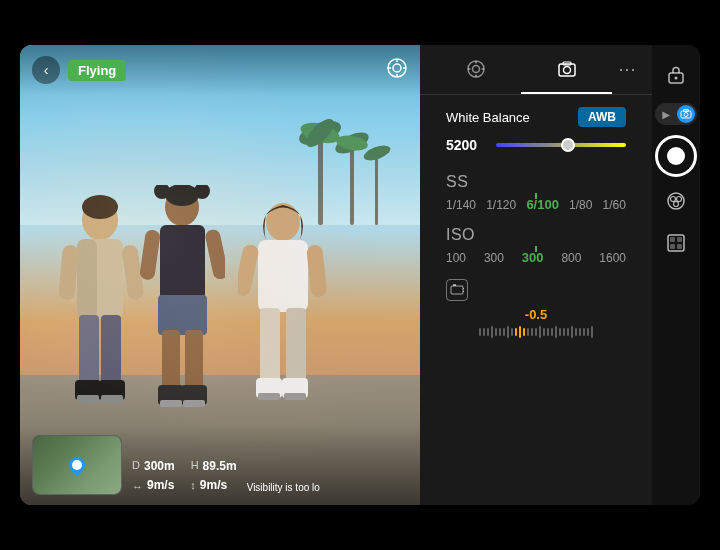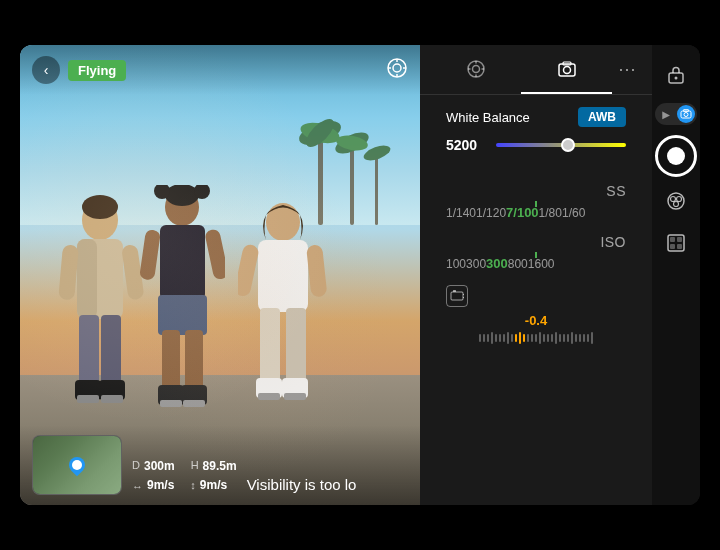--- a/index.html
+++ b/index.html
@@ -134,21 +134,21 @@
       color: rgba(255,255,255,0.7);
     }
     .tele-val {
       font-size: 12px;
       font-weight: 600;
       color: #fff;
     }
     .visibility-msg {
       margin-left: 10px;
       color: #fff;
-      font-size: 15px;
+      font-size: 10px;
       align-self: flex-end;
       padding-bottom: 2px;
     }
 
     
     .settings-panel {
       width: 280px;
       height: 460px;
       background: #1a1a1a;
       display: flex;
@@ -213,21 +213,21 @@
       font-weight: 700;
       padding: 3px 10px;
       border-radius: 4px;
       border: none;
       cursor: pointer;
     }
     .wb-value-row {
       display: flex;
       align-items: center;
       gap: 10px;
-      margin-bottom: 30px;
+      margin-bottom: 20px;
     }
     .wb-value {
       color: #fff;
       font-size: 14px;
       font-weight: 600;
       min-width: 40px;
     }
     .wb-slider-track {
       flex: 1;
       height: 4px;
@@ -246,27 +246,27 @@
       background: #ccc;
       border: 2px solid #fff;
     }
 
     
     .param-section {
       margin-bottom: 14px;
     }
     .param-label {
       color: rgba(255,255,255,0.6);
-      font-size: 14px;
+      font-size: 16px;
       margin-bottom: 6px;
       letter-spacing: 0.5px;
-      text-align: right;
     }
     .param-values {
       display: flex;
+      justify-content: space-between;
       align-items: center;
       position: relative;
     }
     .param-val {
       color: rgba(255,255,255,0.55);
       font-size: 12px;
       cursor: pointer;
     }
     .param-val.active {
       color: #4CAF50;
@@ -604,21 +604,21 @@
             <div class="wb-slider-thumb"></div>
           </div>
         </div>
 
         <div class="param-section">
           <div class="param-label">SS</div>
           <div class="param-values">
             <div class="param-indicator"></div>
             <span class="param-val">1/140</span>
             <span class="param-val">1/120</span>
-            <span class="param-val active">7/100</span>
+            <span class="param-val active">6/100</span>
             <span class="param-val">1/80</span>
             <span class="param-val">1/60</span>
           </div>
         </div>
 
         <div class="param-section">
           <div class="param-label">ISO</div>
           <div class="param-values">
             <div class="param-indicator"></div>
             <span class="param-val">100</span>
@@ -633,21 +633,21 @@
           <div class="ev-icon-row">
             <div class="ev-icon">
               <svg width="14" height="14" viewBox="0 0 14 14" xmlns="http://www.w3.org/2000/svg">
                 <rect x="1" y="3" width="12" height="8" rx="1" stroke="rgba(255,255,255,0.6)" stroke-width="1" fill="none"></rect>
                 <rect x="3" y="1" width="3" height="2" rx="0.5" fill="rgba(255,255,255,0.6)"></rect>
                 <line x1="13" y1="5.5" x2="15" y2="5.5" stroke="rgba(255,255,255,0.6)" stroke-width="1"></line>
                 <line x1="13" y1="8.5" x2="15" y2="8.5" stroke="rgba(255,255,255,0.6)" stroke-width="1"></line>
               </svg>
             </div>
           </div>
-          <div class="ev-value">-0.4</div>
+          <div class="ev-value">-0.5</div>
           <div class="ev-scale">
 
             <div class="ev-tick"></div>
             <div class="ev-tick"></div>
             <div class="ev-tick"></div>
             <div class="ev-tick tall"></div>
             <div class="ev-tick"></div>
             <div class="ev-tick"></div>
             <div class="ev-tick"></div>
             <div class="ev-tick tall"></div>

